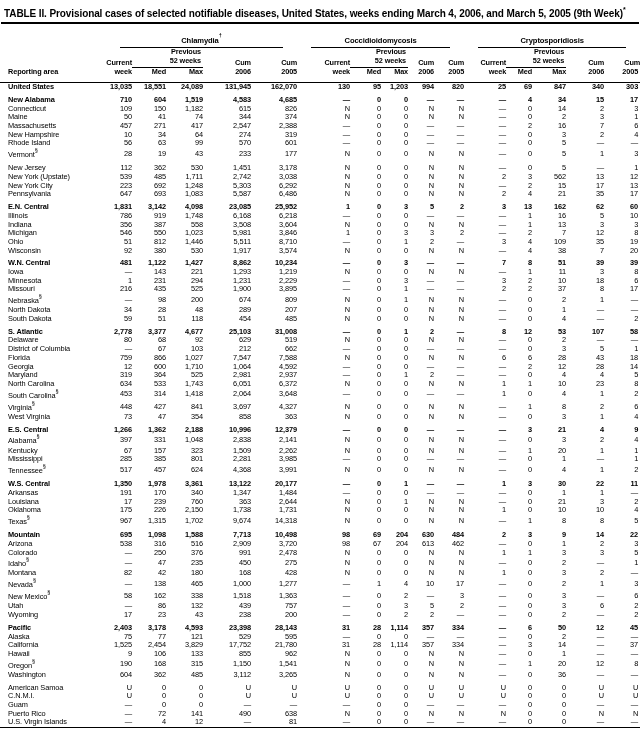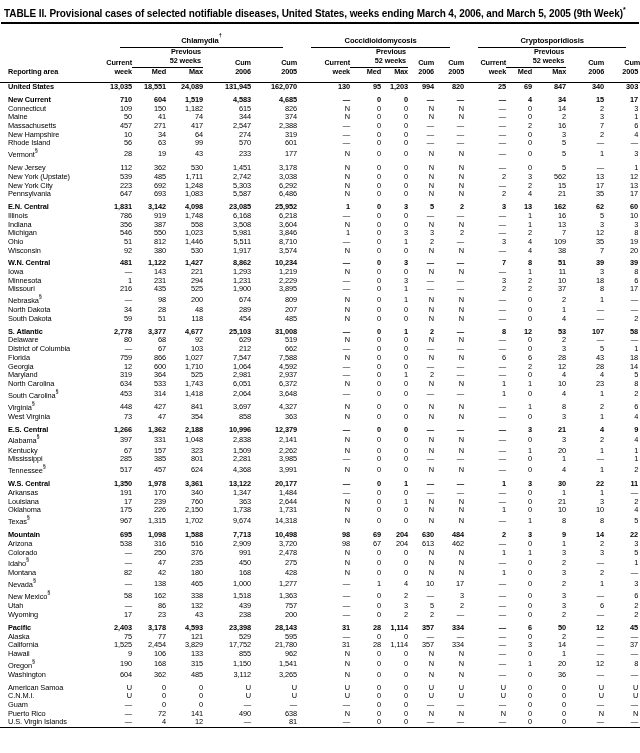--- a/index.html
+++ b/index.html
@@ -133,21 +133,21 @@
           <td>25</td>
           <td>69</td>
           <td>847</td>
           <td>340</td>
           <td>303</td>
         </tr>
         <tr class="spacer">
           <td colspan="16"></td>
         </tr>
         <tr class="bold">
-          <td class="area">New Current</td>
+          <td class="area">New Alabama</td>
           <td>710</td>
           <td>604</td>
           <td>1,519</td>
           <td>4,583</td>
           <td>4,685</td>
           <td>—</td>
           <td>0</td>
           <td>0</td>
           <td>—</td>
           <td>—</td>

